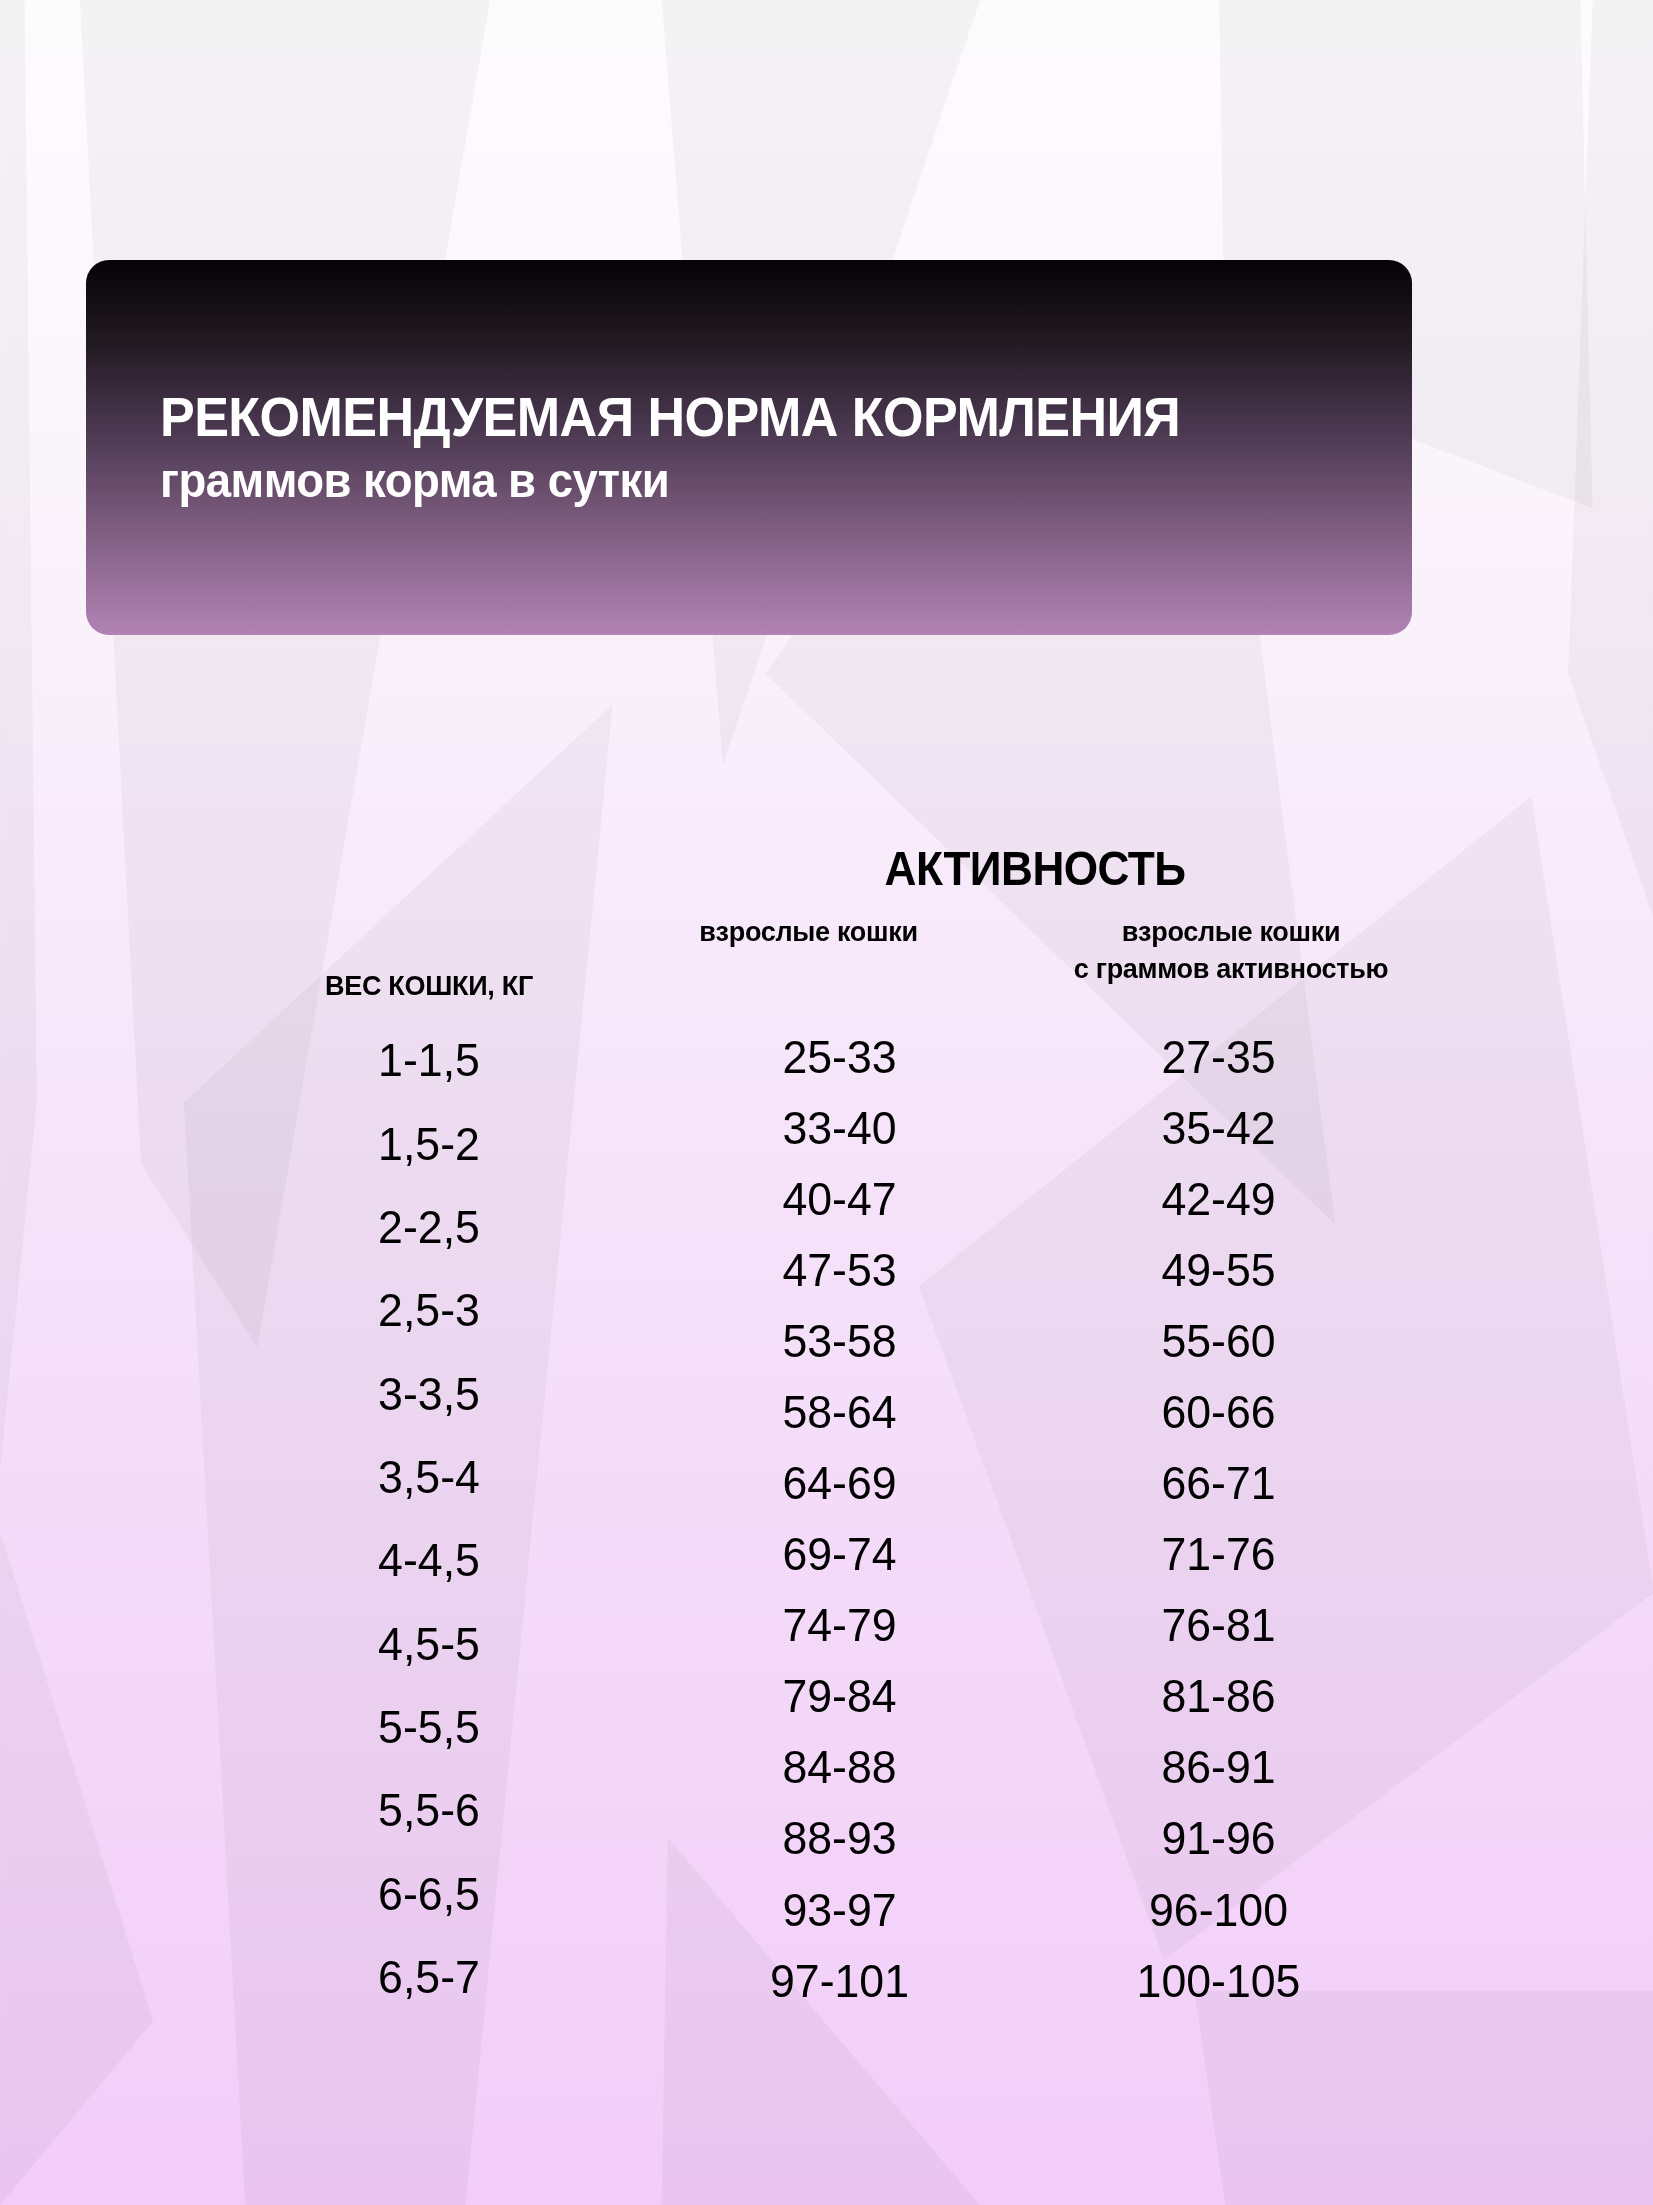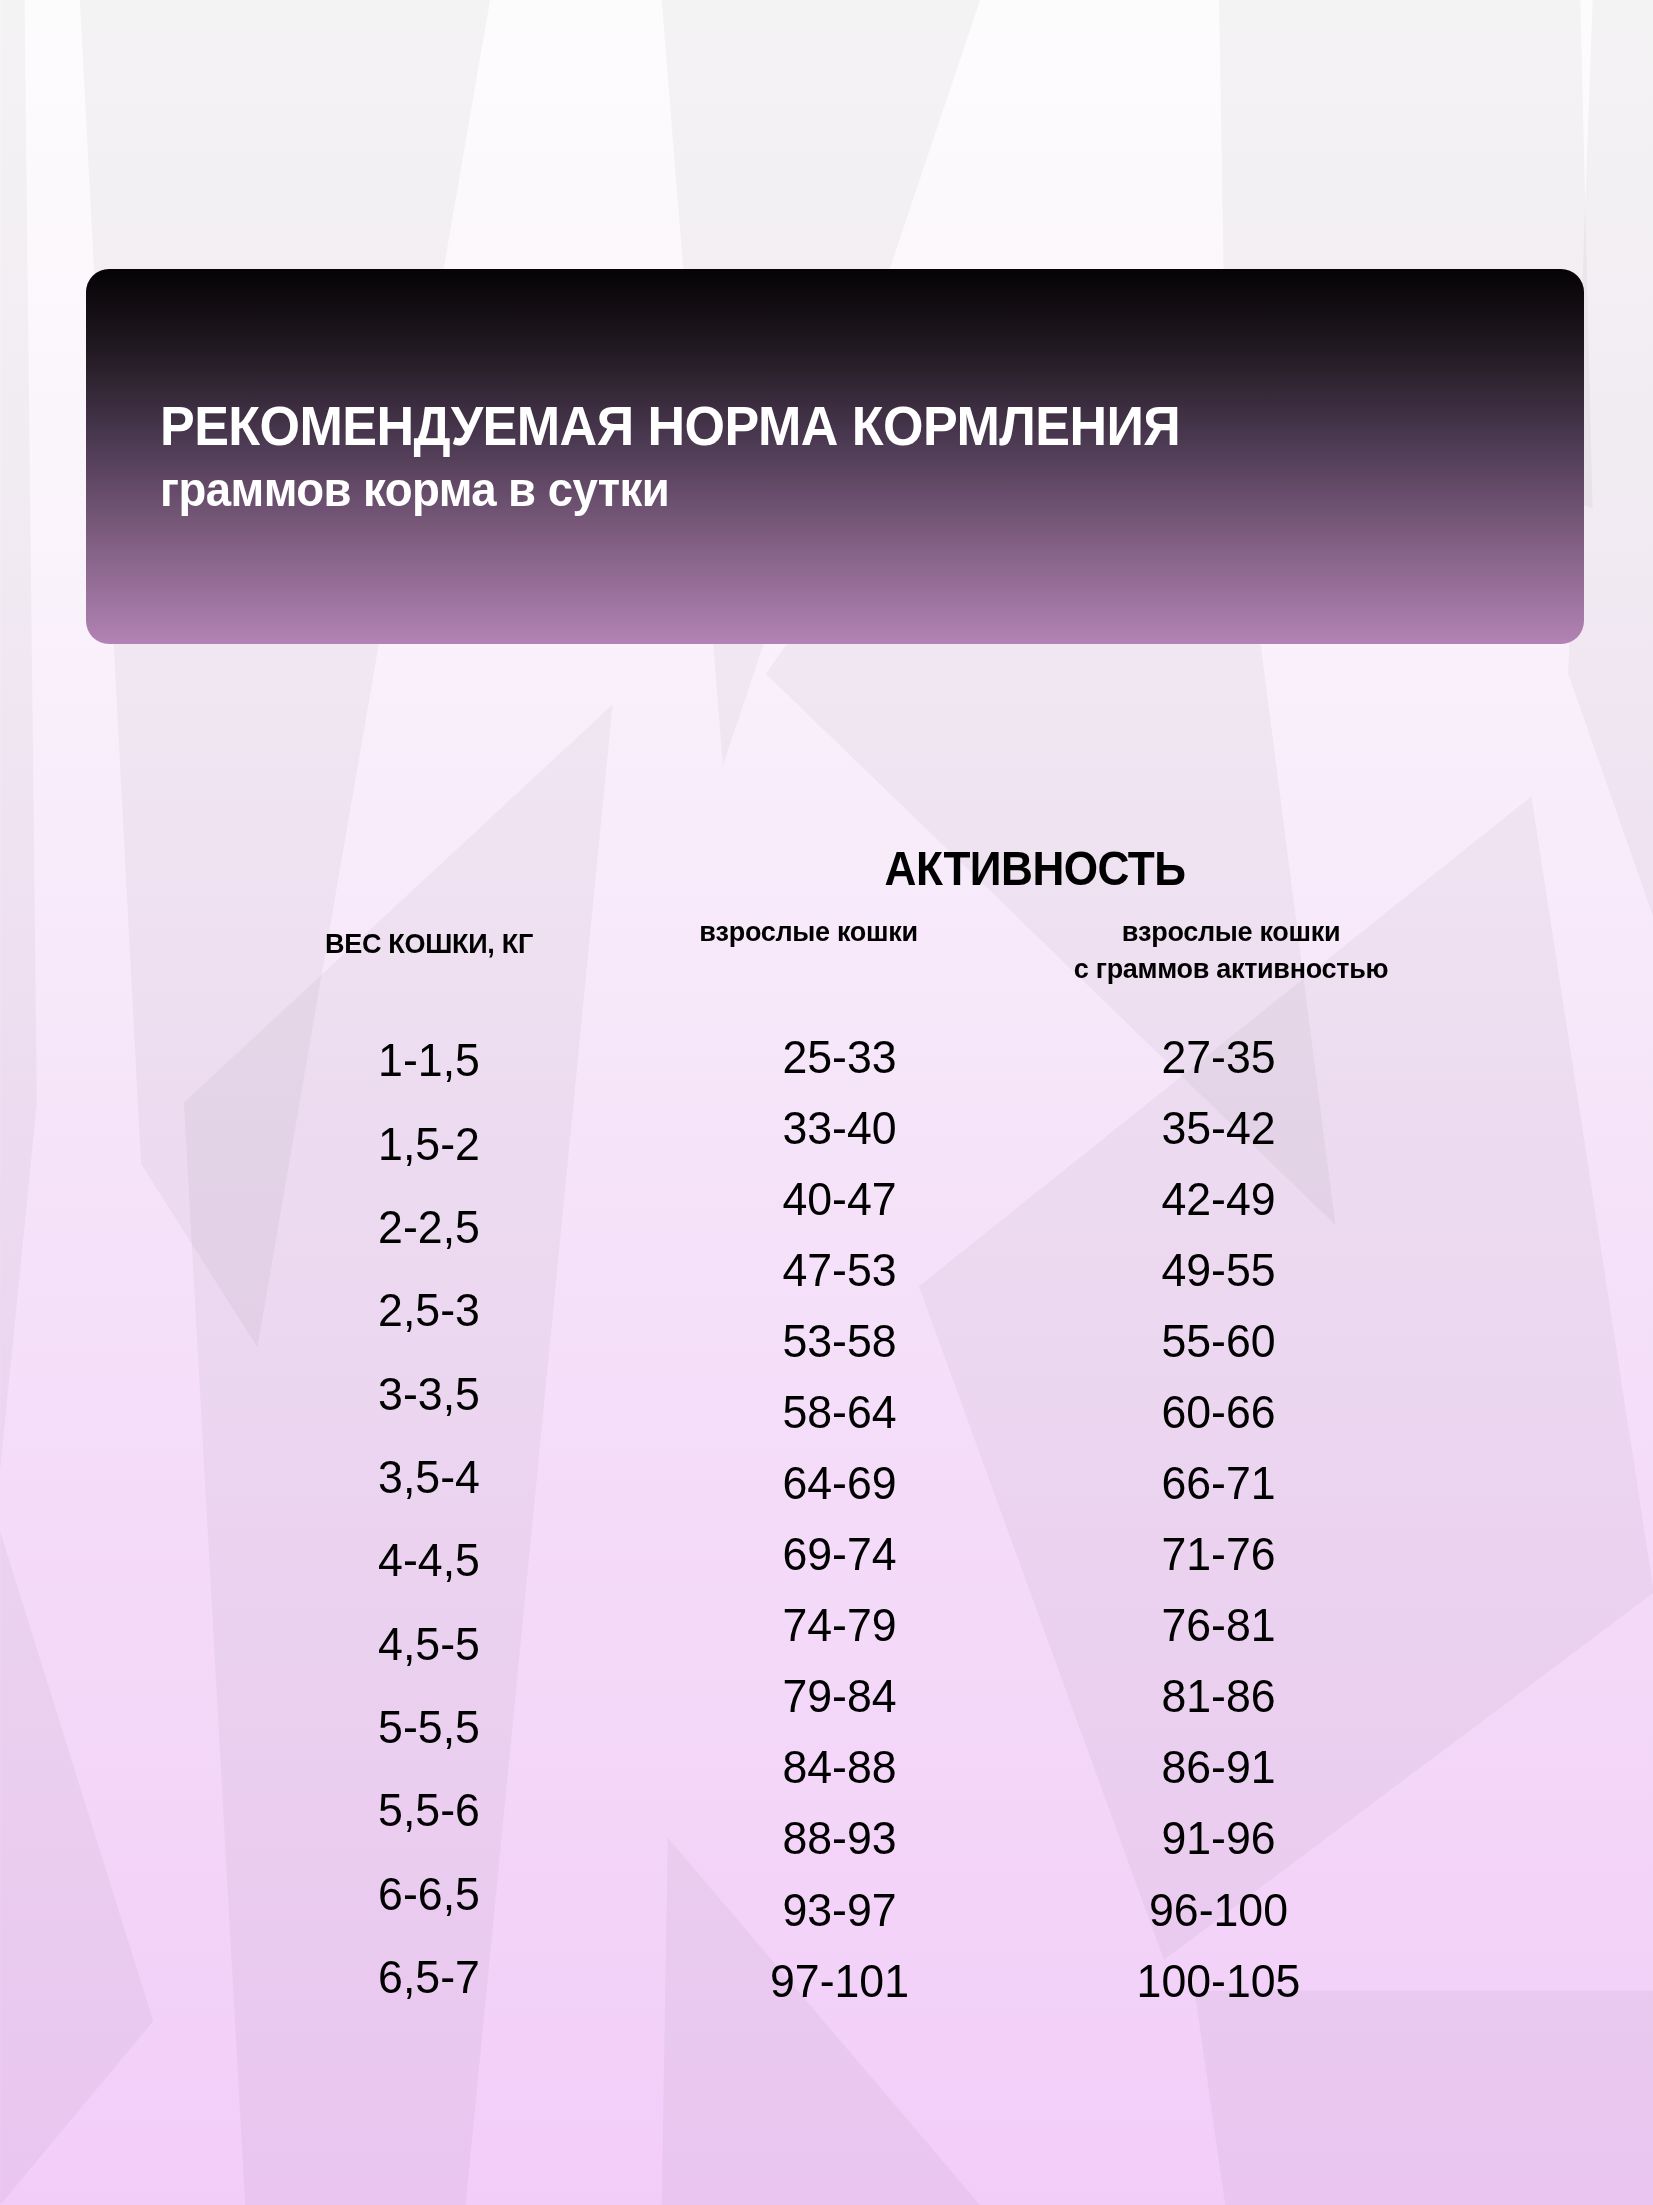--- a/index.html
+++ b/index.html
@@ -3,25 +3,24 @@
 <meta charset="utf-8">
 <style>
   html, body { margin: 0; padding: 0; }
   body {
     width: 1654px; height: 2205px; position: relative; overflow: hidden;
     background: linear-gradient(180deg, #fdfcfd 0%, #faf3fb 25%, #f5e2f9 55%, #f2cdf8 100%);
     font-family: "Liberation Sans", sans-serif;
   }
   .bg-shapes { position: absolute; inset: 0; z-index: 0; }
   .banner {
-    position: absolute; left: 86px; top: 260px; width: 1498px; height: 375px;
+    position: absolute; left: 86px; top: 260px; width: 1326px; height: 375px;
     border-radius: 23px;
     background: linear-gradient(180deg, #050305 0%, #221a22 22%, #4a3850 45%, #7b5b7d 70%, #b283b4 100%);
     z-index: 1;
-    margin-top: 9px;
   }
   .banner-title {
     position: absolute; left: 74px; top: 129px;
     color: #ffffff; font-weight: 700; font-size: 56px; line-height: 1;
     letter-spacing: -0.6px; transform: scaleX(0.93); transform-origin: left center;
     white-space: nowrap;
   }
   .banner-subtitle {
     position: absolute; left: 74px; top: 196px;
     color: #ffffff; font-weight: 700; font-size: 49px; line-height: 1;
@@ -31,21 +30,21 @@
   .table { position: absolute; left: 0; top: 0; width: 1654px; z-index: 1; color: #000; }
   .activity-heading {
     position: absolute; top: 845px; left: 845px; width: 380px; text-align: center;
     font-weight: 700; font-size: 48px; line-height: 1; letter-spacing: -0.6px;
     transform: scaleX(0.92);
   }
   .col-head {
     position: absolute; text-align: center; font-weight: 700; font-size: 27px; line-height: 37px;
     letter-spacing: -0.3px; white-space: nowrap;
   }
-  .col-head.weight { top: 926px; left: 294px; width: 270px; }
+  .col-head.weight { top: 968px; left: 294px; width: 270px; }
   .col-head.normal { top: 914px; left: 582px; width: 453px; }
   .col-head.low { top: 914px; left: 1041px; width: 380px; }
   .cell {
     position: absolute; font-size: 47px; line-height: 1; text-align: center;
     white-space: nowrap; transform: scaleX(0.95);
   }
   .cell.w { left: 331px; width: 196px; }
   .cell.n { left: 717px; width: 245px; }
   .cell.l { left: 1090px; width: 257px; }
 </style>

